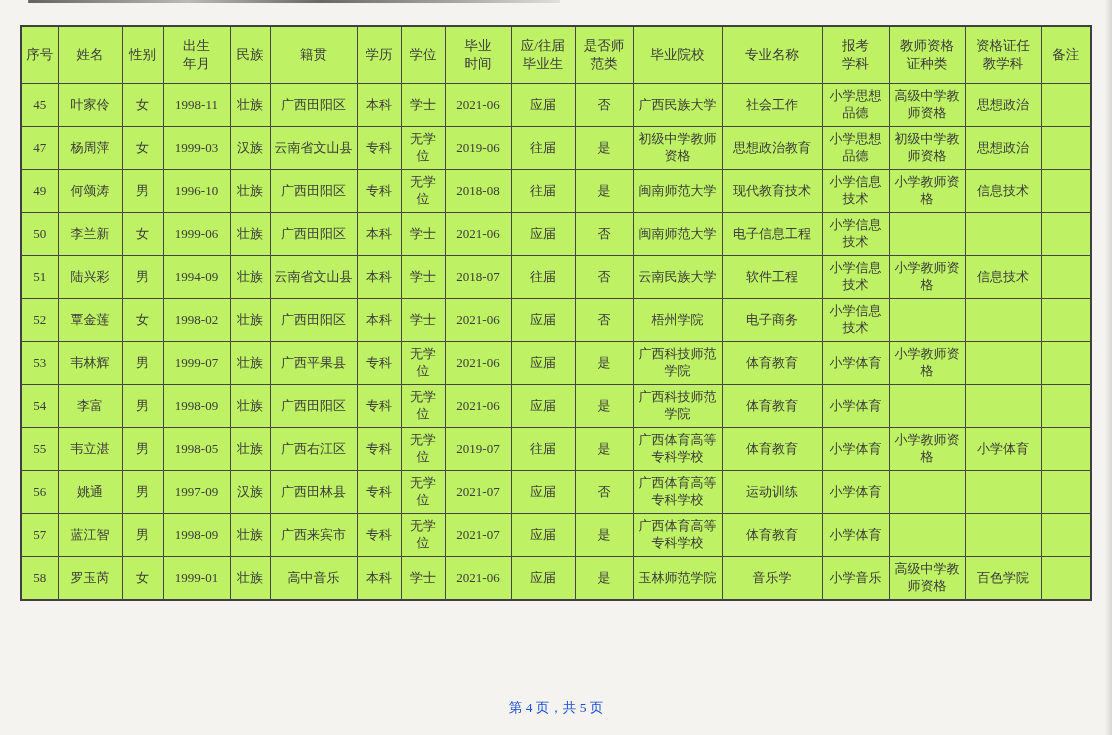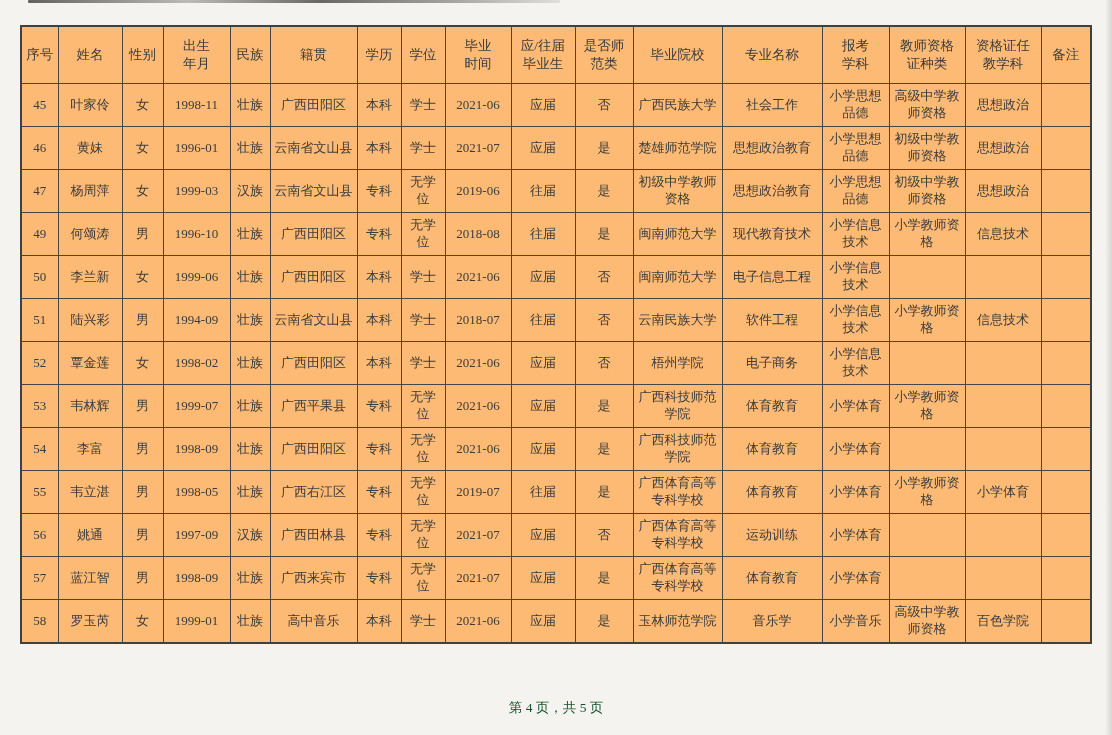--- a/index.html
+++ b/index.html
@@ -32,21 +32,21 @@
     width: 7px; height: 735px;
     background: linear-gradient(90deg, rgba(0,0,0,0), rgba(100,100,100,.2));
   }
   
   table.roster {
     position: absolute;
     left: 20px;
     top: 25px;
     border-collapse: collapse;
     table-layout: fixed;
-    background: #fdba74;
+    background: #bef264;
     border: 2px solid #404040;
   }
   table.roster th,
   table.roster td {
     border: 1.5px solid #464646;
     text-align: center;
     vertical-align: middle;
     padding: 1px 3px;
     line-height: 1.3;
     word-break: break-all;
@@ -62,21 +62,21 @@
     height: 40px;
     font-size: 13px;
   }
   .page-footer {
     position: absolute;
     top: 699px;
     left: 0;
     width: 100%;
     text-align: center;
     font-size: 13.5px;
-    color: #14532d;
+    color: #1d4ed8;
   }
 </style>
 </head>
 <body>
 
 <div class="smudge-top"></div>
 <div class="edge-shadow-right"></div>
 
 <table class="roster">
   <colgroup>
@@ -140,39 +140,20 @@
         <td>应届</td>
         <td>否</td>
         <td>广西民族大学</td>
         <td>社会工作</td>
         <td>小学思想品德</td>
         <td>高级中学教师资格</td>
         <td>思想政治</td>
         <td></td>
       </tr>
       <tr>
-        <td>46</td>
-        <td>黄妹</td>
-        <td>女</td>
-        <td>1996-01</td>
-        <td>壮族</td>
-        <td>云南省文山县</td>
-        <td>本科</td>
-        <td>学士</td>
-        <td>2021-07</td>
-        <td>应届</td>
-        <td>是</td>
-        <td>楚雄师范学院</td>
-        <td>思想政治教育</td>
-        <td>小学思想品德</td>
-        <td>初级中学教师资格</td>
-        <td>思想政治</td>
-        <td></td>
-      </tr>
-      <tr>
         <td>47</td>
         <td>杨周萍</td>
         <td>女</td>
         <td>1999-03</td>
         <td>汉族</td>
         <td>云南省文山县</td>
         <td>专科</td>
         <td>无学位</td>
         <td>2019-06</td>
         <td>往届</td>

